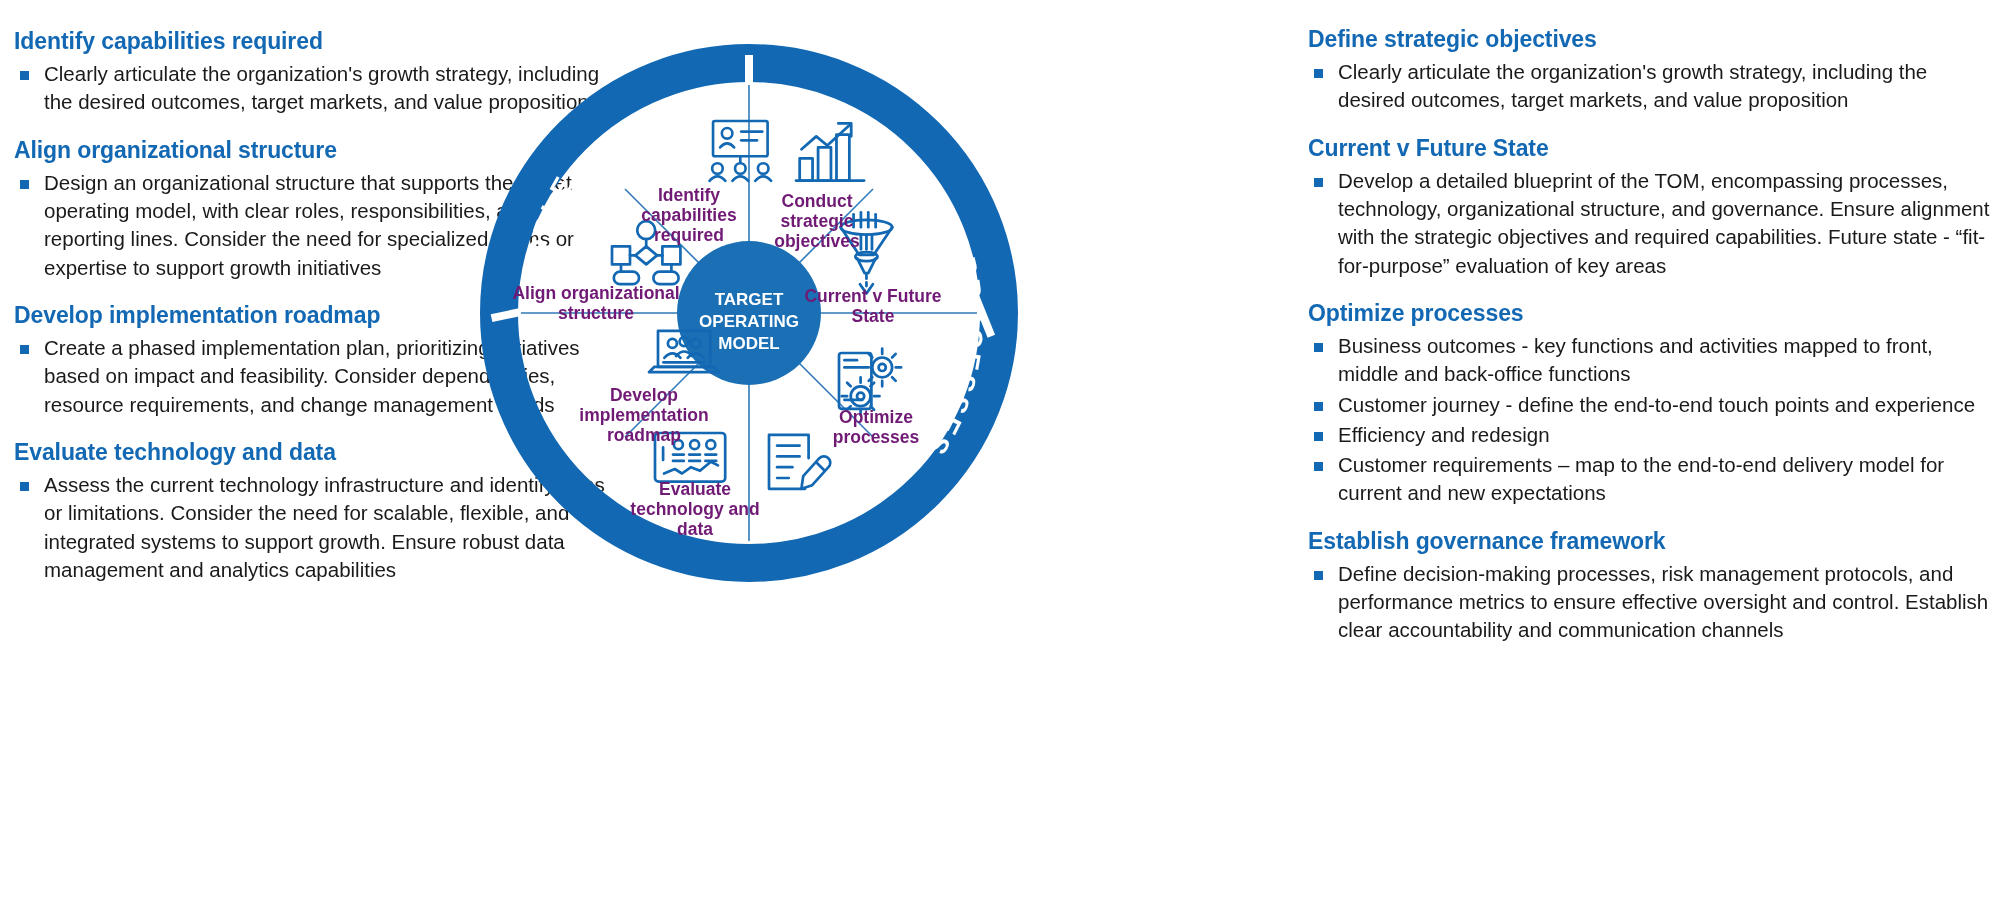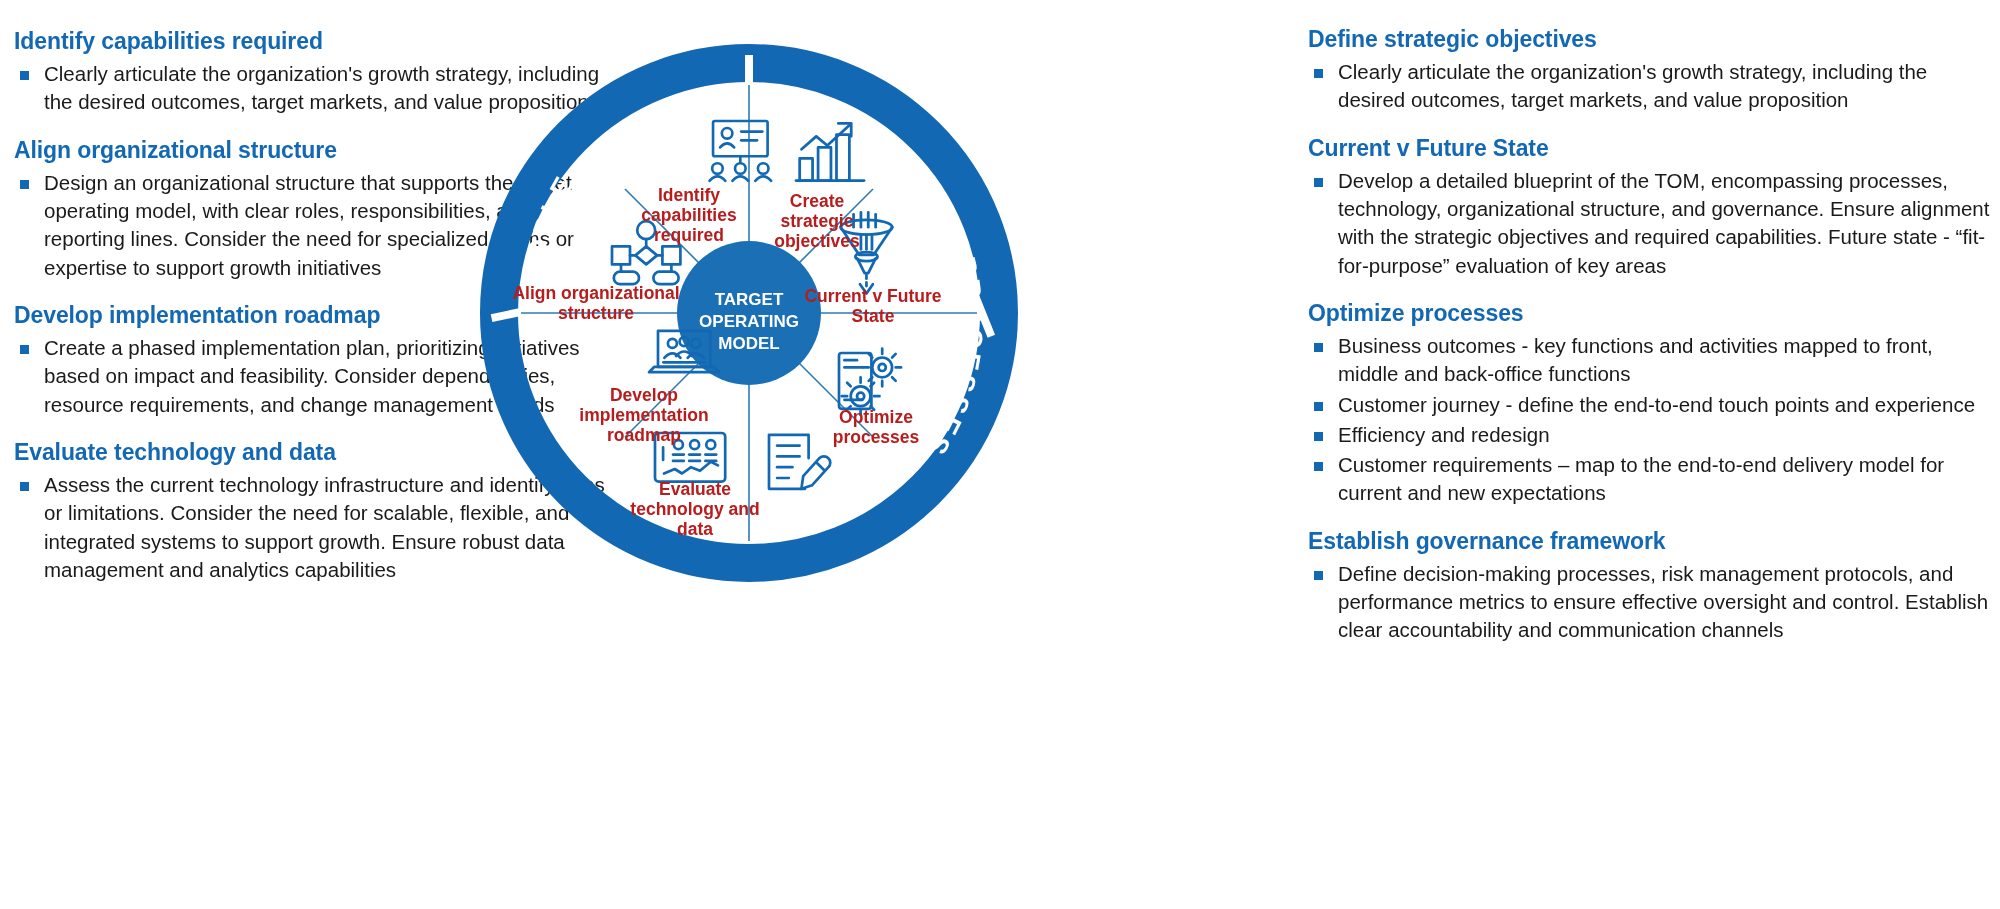--- a/index.html
+++ b/index.html
@@ -56,21 +56,21 @@
   .wheel {
     position: absolute;
     left: 469px; top: 33px;
     width: 560px; height: 560px;
   }
   .wheel svg { display: block; }
 
   
   .seg-label {
     position: absolute;
-    color: #b91c1c;
+    color: #701a75;
     font-weight: bold;
     font-size: 17.5px;
     line-height: 1.15;
     text-align: center;
     white-space: pre-line;
   }
 </style>
 </head>
 <body>
 
@@ -299,21 +299,21 @@
           <line x1="10" y1="46" x2="10" y2="54"></line>
           <line x1="66" y1="46" x2="66" y2="54"></line>
         </g>
       </g>
     </svg>
 
     <div class="seg-label" style="left:158px; top:152px; width:124px;">Identify
 capabilities
 required</div>
 
-    <div class="seg-label" style="left:288px; top:158px; width:120px;">Create
+    <div class="seg-label" style="left:288px; top:158px; width:120px;">Conduct
 strategic
 objectives</div>
 
     <div class="seg-label" style="left:330px; top:253px; width:148px;">Current v Future
 State</div>
 
     <div class="seg-label" style="left:348px; top:374px; width:118px;">Optimize
 processes</div>
 
 

